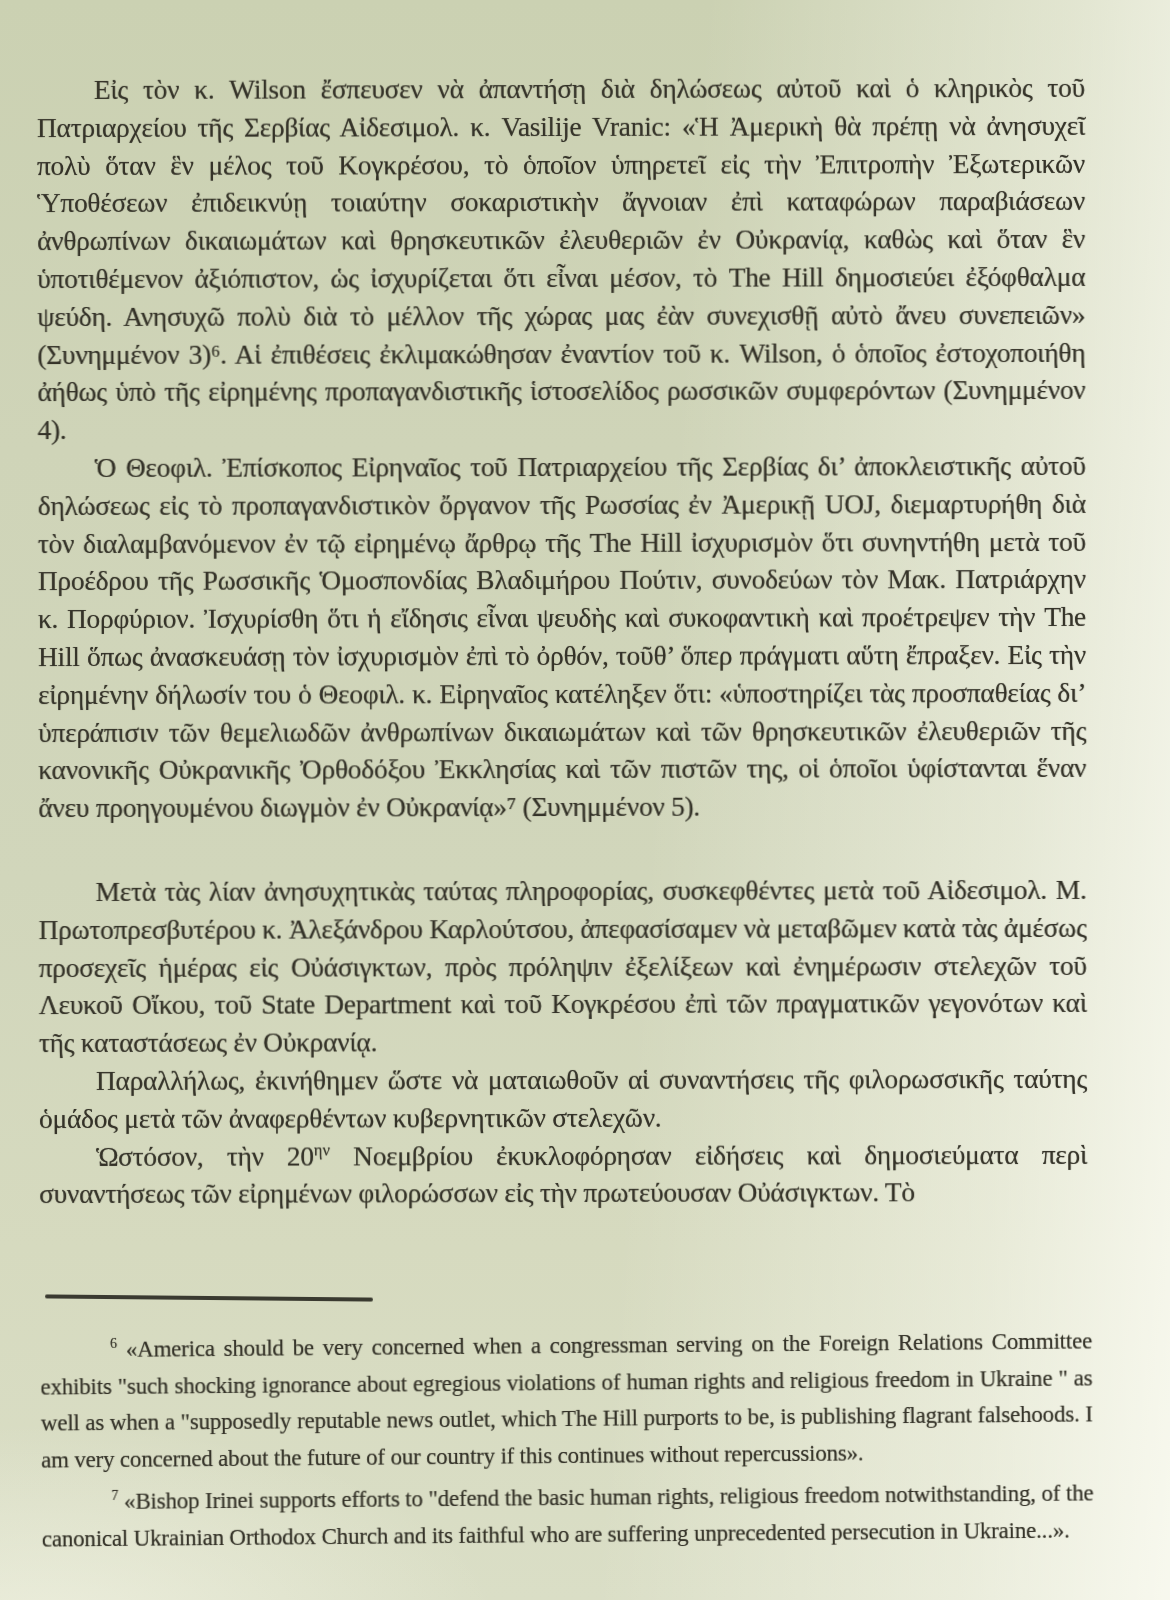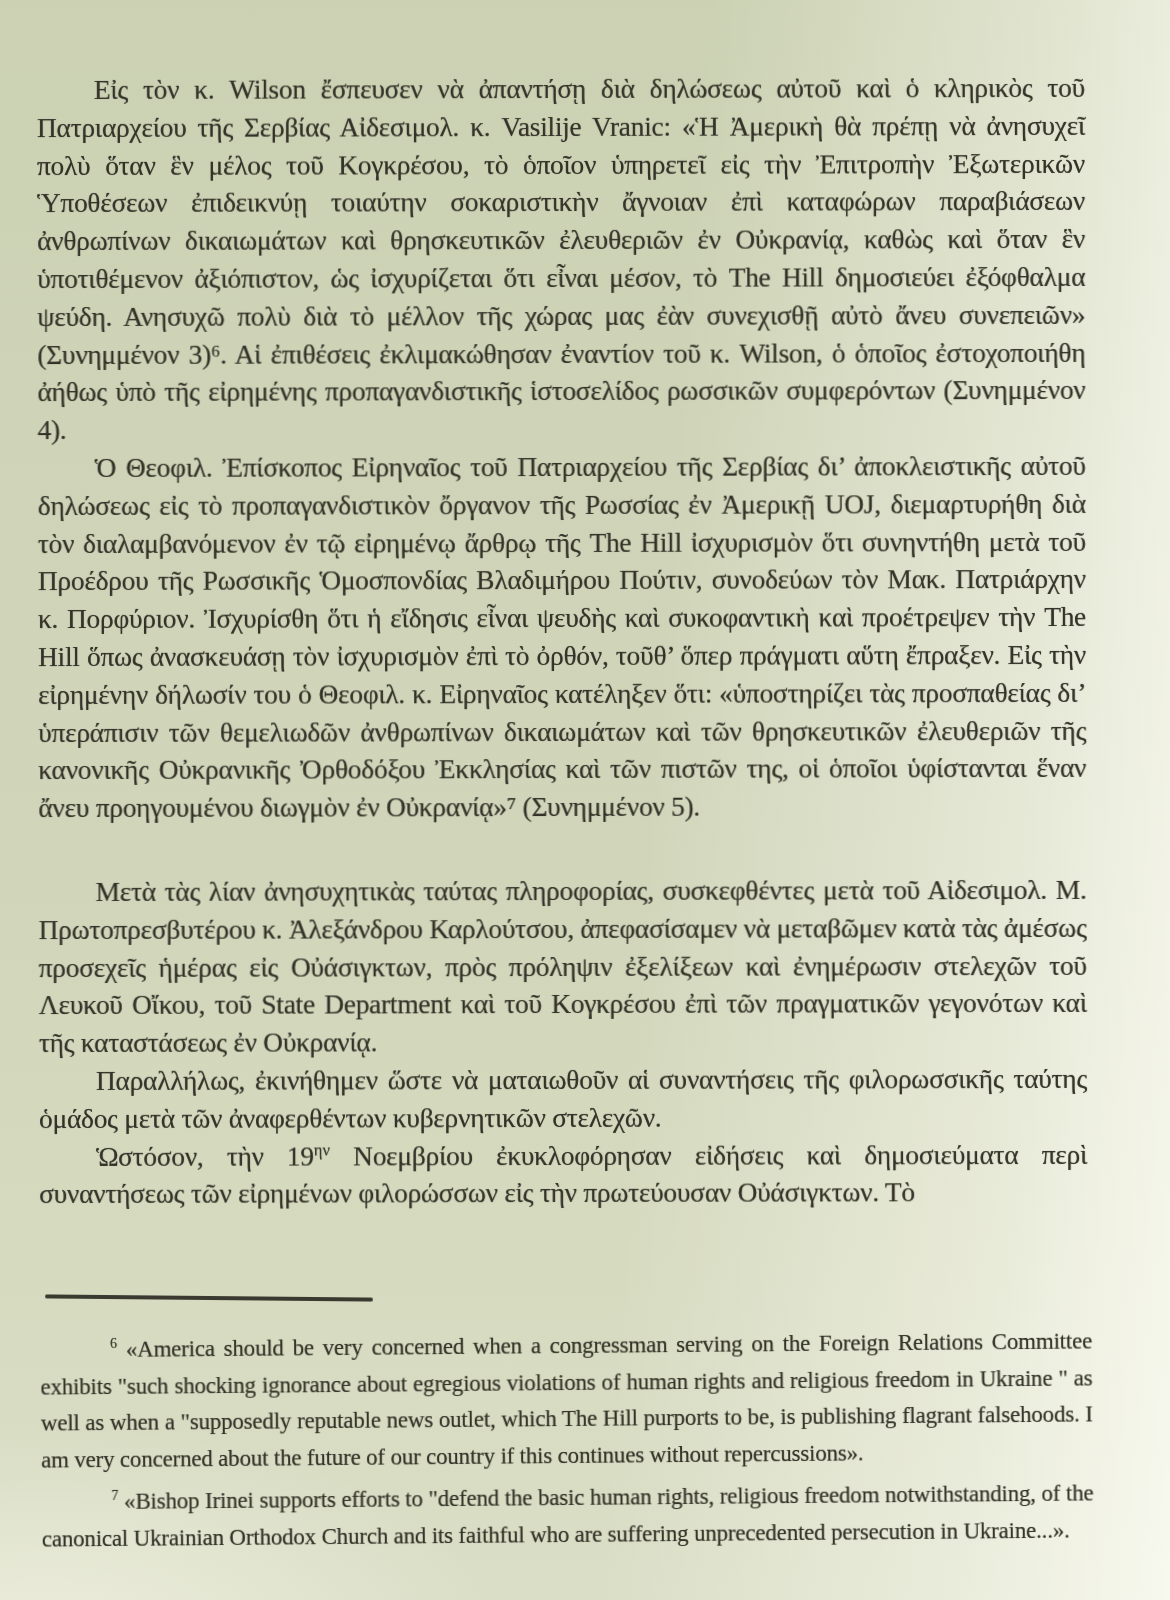--- a/index.html
+++ b/index.html
@@ -74,20 +74,20 @@
 </style>
 </head>
 <body>
 
 <div class="page">
   <div class="main-text">
       <p class="para"><span>Εἰς τὸν κ. Wilson ἔσπευσεν νὰ ἀπαντήσῃ διὰ δηλώσεως αὐτοῦ καὶ ὁ κληρικὸς τοῦ Πατριαρχείου τῆς Σερβίας Αἰδεσιμολ. κ. Vasilije Vranic: «Ἡ Ἀμερικὴ θὰ πρέπῃ νὰ ἀνησυχεῖ πολὺ ὅταν ἓν μέλος τοῦ Κογκρέσου, τὸ ὁποῖον ὑπηρετεῖ εἰς τὴν Ἐπιτροπὴν Ἐξωτερικῶν Ὑποθέσεων ἐπιδεικνύῃ τοιαύτην σοκαριστικὴν ἄγνοιαν ἐπὶ καταφώρων παραβιάσεων ἀνθρωπίνων δικαιωμάτων καὶ θρησκευτικῶν ἐλευθεριῶν ἐν Οὐκρανίᾳ, καθὼς καὶ ὅταν ἓν ὑποτιθέμενον ἀξιόπιστον, ὡς ἰσχυρίζεται ὅτι εἶναι μέσον, τὸ The Hill δημοσιεύει ἐξόφθαλμα ψεύδη. Ανησυχῶ πολὺ διὰ τὸ μέλλον τῆς χώρας μας ἐὰν συνεχισθῇ αὐτὸ ἄνευ συνεπειῶν» (Συνημμένον 3)⁶. Αἱ ἐπιθέσεις ἐκλιμακώθησαν ἐναντίον τοῦ κ. Wilson, ὁ ὁποῖος ἐστοχοποιήθη ἀήθως ὑπὸ τῆς εἰρημένης προπαγανδιστικῆς ἱστοσελίδος ρωσσικῶν συμφερόντων (Συνημμένον 4).</span></p>
       <p class="para"><span>Ὁ Θεοφιλ. Ἐπίσκοπος Εἰρηναῖος τοῦ Πατριαρχείου τῆς Σερβίας δι’ ἀποκλειστικῆς αὐτοῦ δηλώσεως εἰς τὸ προπαγανδιστικὸν ὄργανον τῆς Ρωσσίας ἐν Ἀμερικῇ UOJ, διεμαρτυρήθη διὰ τὸν διαλαμβανόμενον ἐν τῷ εἰρημένῳ ἄρθρῳ τῆς The Hill ἰσχυρισμὸν ὅτι συνηντήθη μετὰ τοῦ Προέδρου τῆς Ρωσσικῆς Ὁμοσπονδίας Βλαδιμήρου Πούτιν, συνοδεύων τὸν Μακ. Πατριάρχην κ. Πορφύριον. Ἰσχυρίσθη ὅτι ἡ εἴδησις εἶναι ψευδὴς καὶ συκοφαντικὴ καὶ προέτρεψεν τὴν The Hill ὅπως ἀνασκευάσῃ τὸν ἰσχυρισμὸν ἐπὶ τὸ ὀρθόν, τοῦθ’ ὅπερ πράγματι αὕτη ἔπραξεν. Εἰς τὴν εἰρημένην δήλωσίν του ὁ Θεοφιλ. κ. Εἰρηναῖος κατέληξεν ὅτι: «ὑποστηρίζει τὰς προσπαθείας δι’ ὑπεράπισιν τῶν θεμελιωδῶν ἀνθρωπίνων δικαιωμάτων καὶ τῶν θρησκευτικῶν ἐλευθεριῶν τῆς κανονικῆς Οὐκρανικῆς Ὀρθοδόξου Ἐκκλησίας καὶ τῶν πιστῶν της, οἱ ὁποῖοι ὑφίστανται ἕναν ἄνευ προηγουμένου διωγμὸν ἐν Οὐκρανίᾳ»⁷ (Συνημμένον 5).</span></p>
       <p class="para gap-before"><span>Μετὰ τὰς λίαν ἀνησυχητικὰς ταύτας πληροφορίας, συσκεφθέντες μετὰ τοῦ Αἰδεσιμολ. Μ. Πρωτοπρεσβυτέρου κ. Ἀλεξάνδρου Καρλούτσου, ἀπεφασίσαμεν νὰ μεταβῶμεν κατὰ τὰς ἀμέσως προσεχεῖς ἡμέρας εἰς Οὐάσιγκτων, πρὸς πρόληψιν ἐξελίξεων καὶ ἐνημέρωσιν στελεχῶν τοῦ Λευκοῦ Οἴκου, τοῦ State Department καὶ τοῦ Κογκρέσου ἐπὶ τῶν πραγματικῶν γεγονότων καὶ τῆς καταστάσεως ἐν Οὐκρανίᾳ.</span></p>
       <p class="para"><span>Παραλλήλως, ἐκινήθημεν ὥστε νὰ ματαιωθοῦν αἱ συναντήσεις τῆς φιλορωσσικῆς ταύτης ὁμάδος μετὰ τῶν ἀναφερθέντων κυβερνητικῶν στελεχῶν.</span></p>
-      <p class="para"><span>Ὡστόσον, τὴν 19</span><sup>ην</sup><span> Νοεμβρίου ἐκυκλοφόρησαν εἰδήσεις καὶ δημοσιεύματα περὶ συναντήσεως τῶν εἰρημένων φιλορώσσων εἰς τὴν πρωτεύουσαν Οὐάσιγκτων. Τὸ</span></p>
+      <p class="para"><span>Ὡστόσον, τὴν 20</span><sup>ην</sup><span> Νοεμβρίου ἐκυκλοφόρησαν εἰδήσεις καὶ δημοσιεύματα περὶ συναντήσεως τῶν εἰρημένων φιλορώσσων εἰς τὴν πρωτεύουσαν Οὐάσιγκτων. Τὸ</span></p>
     </div>
   <div class="fn-sep"></div>
   <div class="footnotes">
       <p class="footnote"><sup>6</sup> «America should be very concerned when a congressman serving on the Foreign Relations Committee exhibits "such shocking ignorance about egregious violations of human rights and religious freedom in Ukraine " as well as when a "supposedly reputable news outlet, which The Hill purports to be, is publishing flagrant falsehoods. I am very concerned about the future of our country if this continues without repercussions».</p>
       <p class="footnote"><sup>7</sup> «Bishop Irinei supports efforts to "defend the basic human rights, religious freedom notwithstanding, of the canonical Ukrainian Orthodox Church and its faithful who are suffering unprecedented persecution in Ukraine...».</p>
     </div>
 </div>
 
 </body></html>

